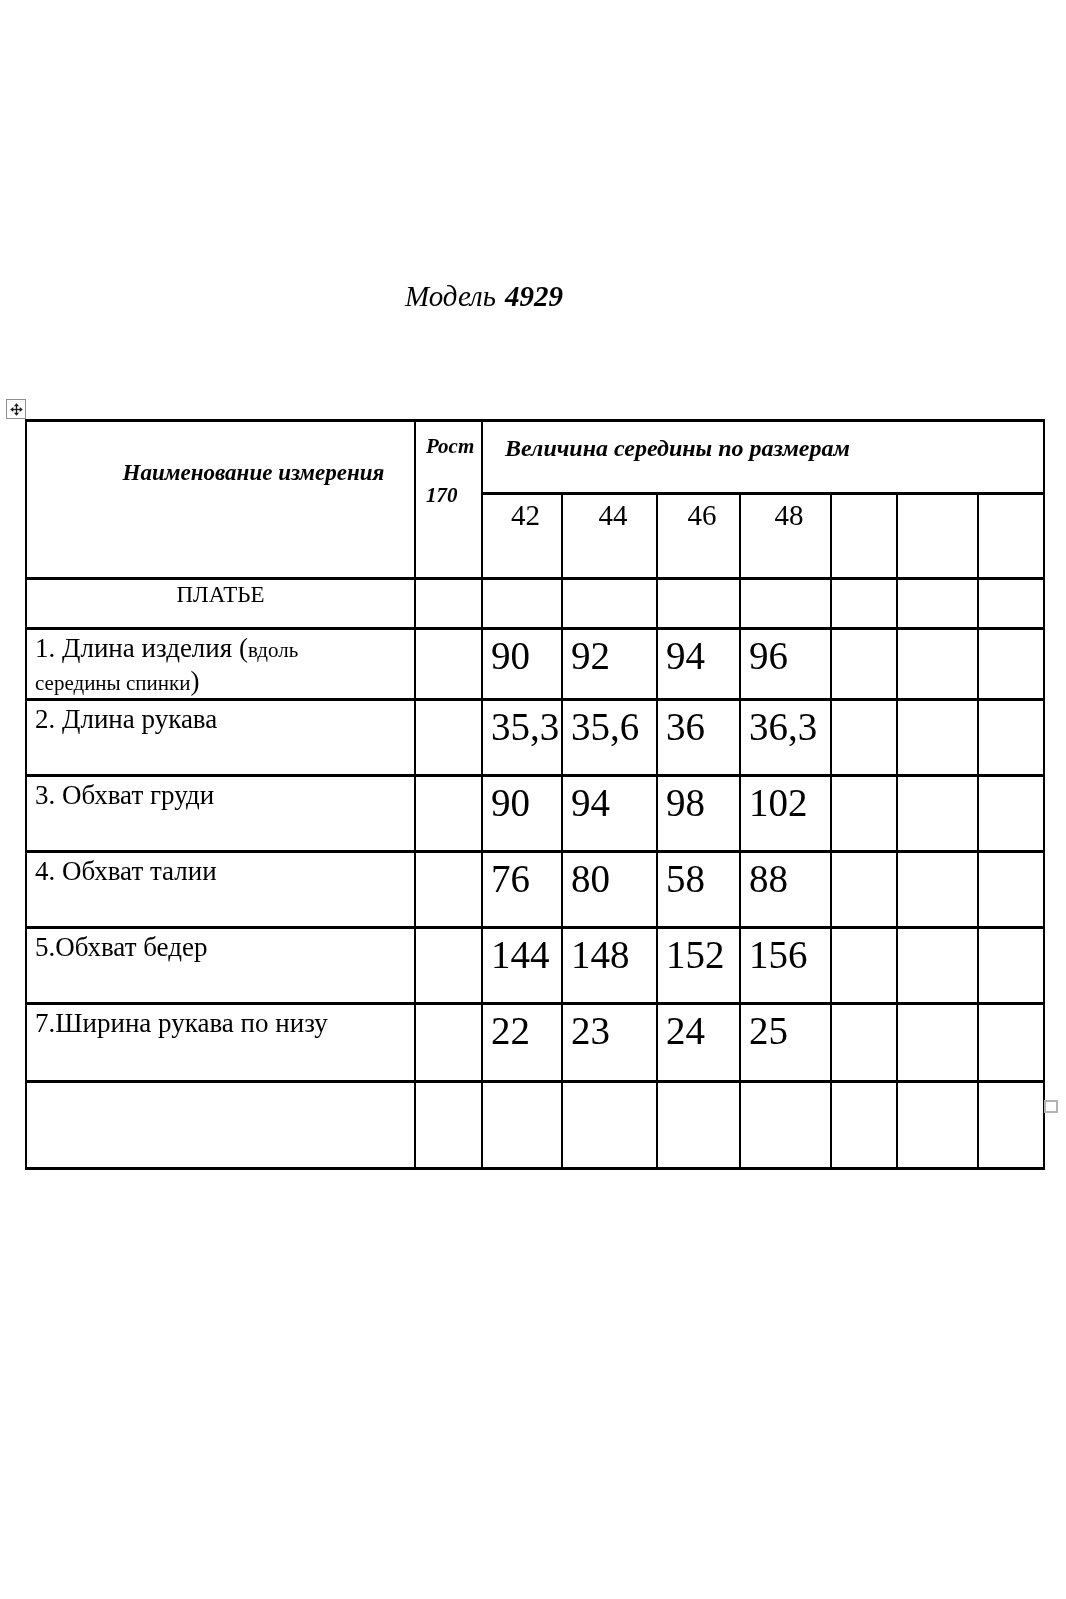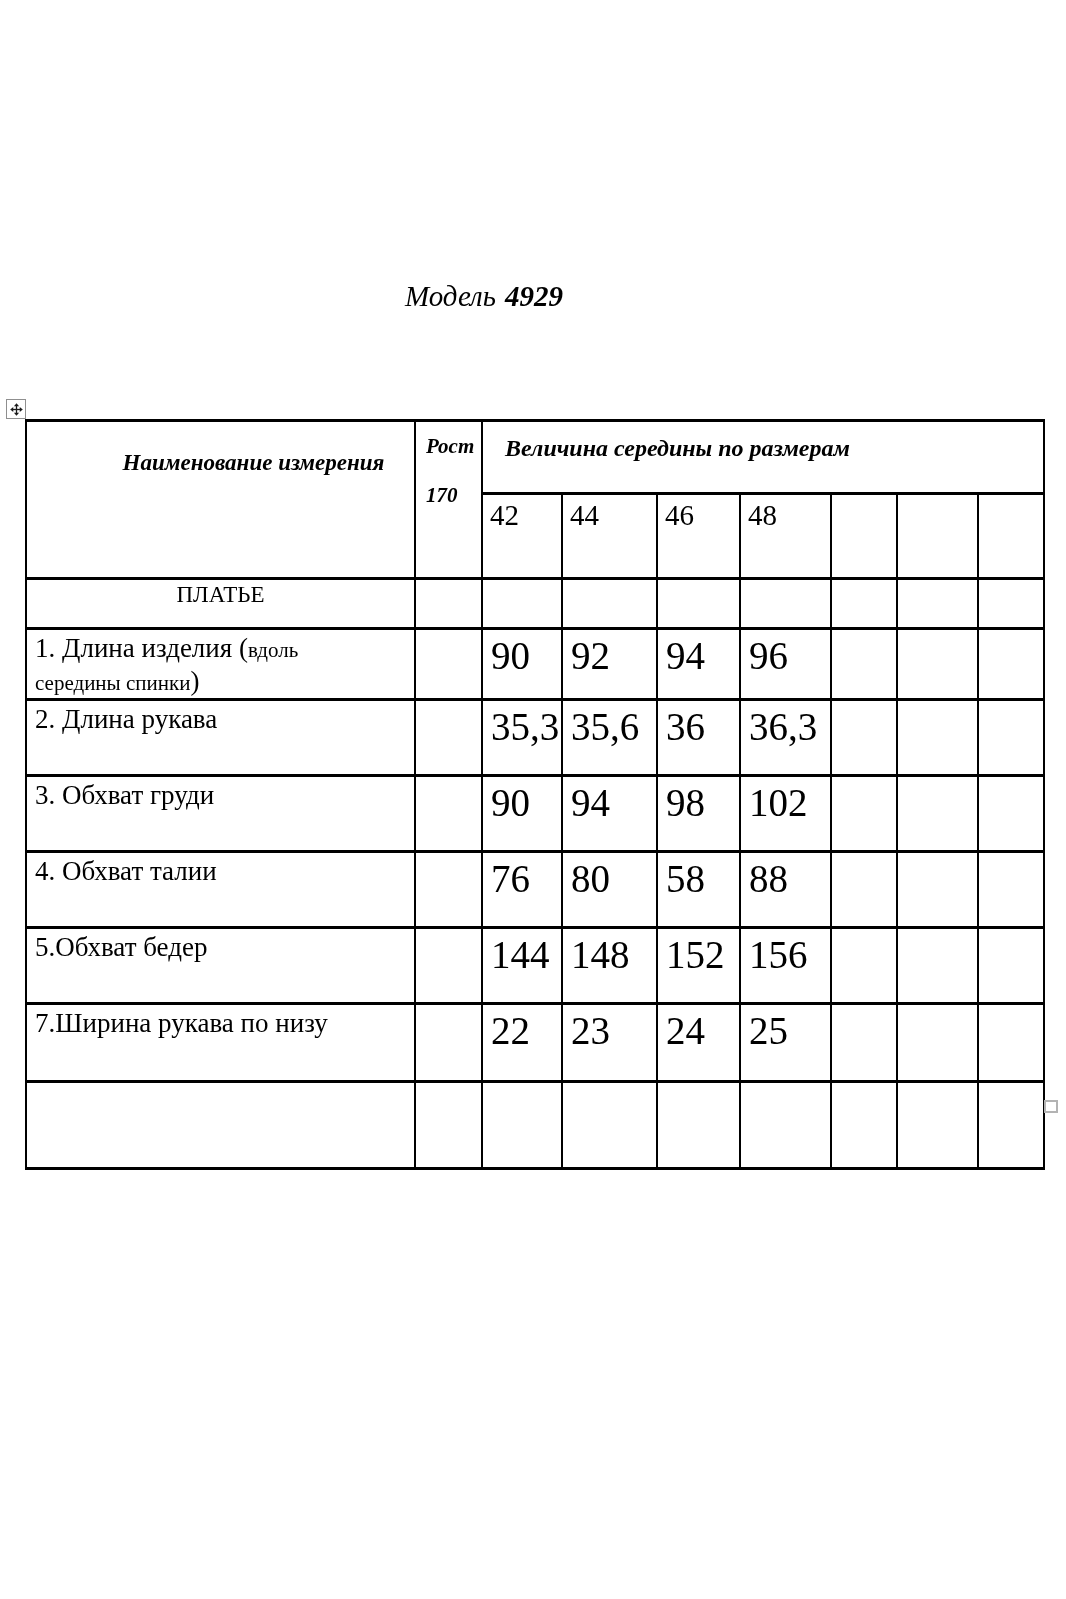--- a/index.html
+++ b/index.html
@@ -27,26 +27,26 @@
   tr.h57 td { height:57px; }
   tr.h78 td { height:78px; }
   tr.h45 td { height:45px; }
   tr.h64 td { height:64px; }
   tr.h70 td { height:70px; }
   tr.h72 td { height:72px; }
   tr.h81 td { height:81px; }
   tr.hdr-b td { border-top:2px solid #000; }
 
   .c-name { font-weight:bold; font-style:italic; font-size:23px; text-align:center;
-            padding-top:28px; padding-left:66px; }
+            padding-top:38px; padding-left:66px; }
   .c-rost { font-weight:bold; font-style:italic; font-size:21px; padding-top:12px; padding-left:10px; }
   .c-rost .r2 { margin-top:24px; }
   .c-sztitle { font-weight:bold; font-style:italic; font-size:24px; padding-left:22px; padding-top:13px; }
 
-  .sz  { font-size:29px; padding:4px 0 0 7px; }
+  .sz  { font-size:29px; padding:4px 0 0 7px;text-align:center; }
   .sec { font-size:23px; text-align:center; padding-top:2px; }
   .lbl { font-size:27px; line-height:1.22; padding:2px 18px 0 8px; }
   .lbl .small { font-size:21px; }
   .lbl .nl { display:block; height:0; }
   .val { font-size:39px; padding:3px 0 0 8px; }
 </style>
 </head>
 <body>
 
 <div class="page">

